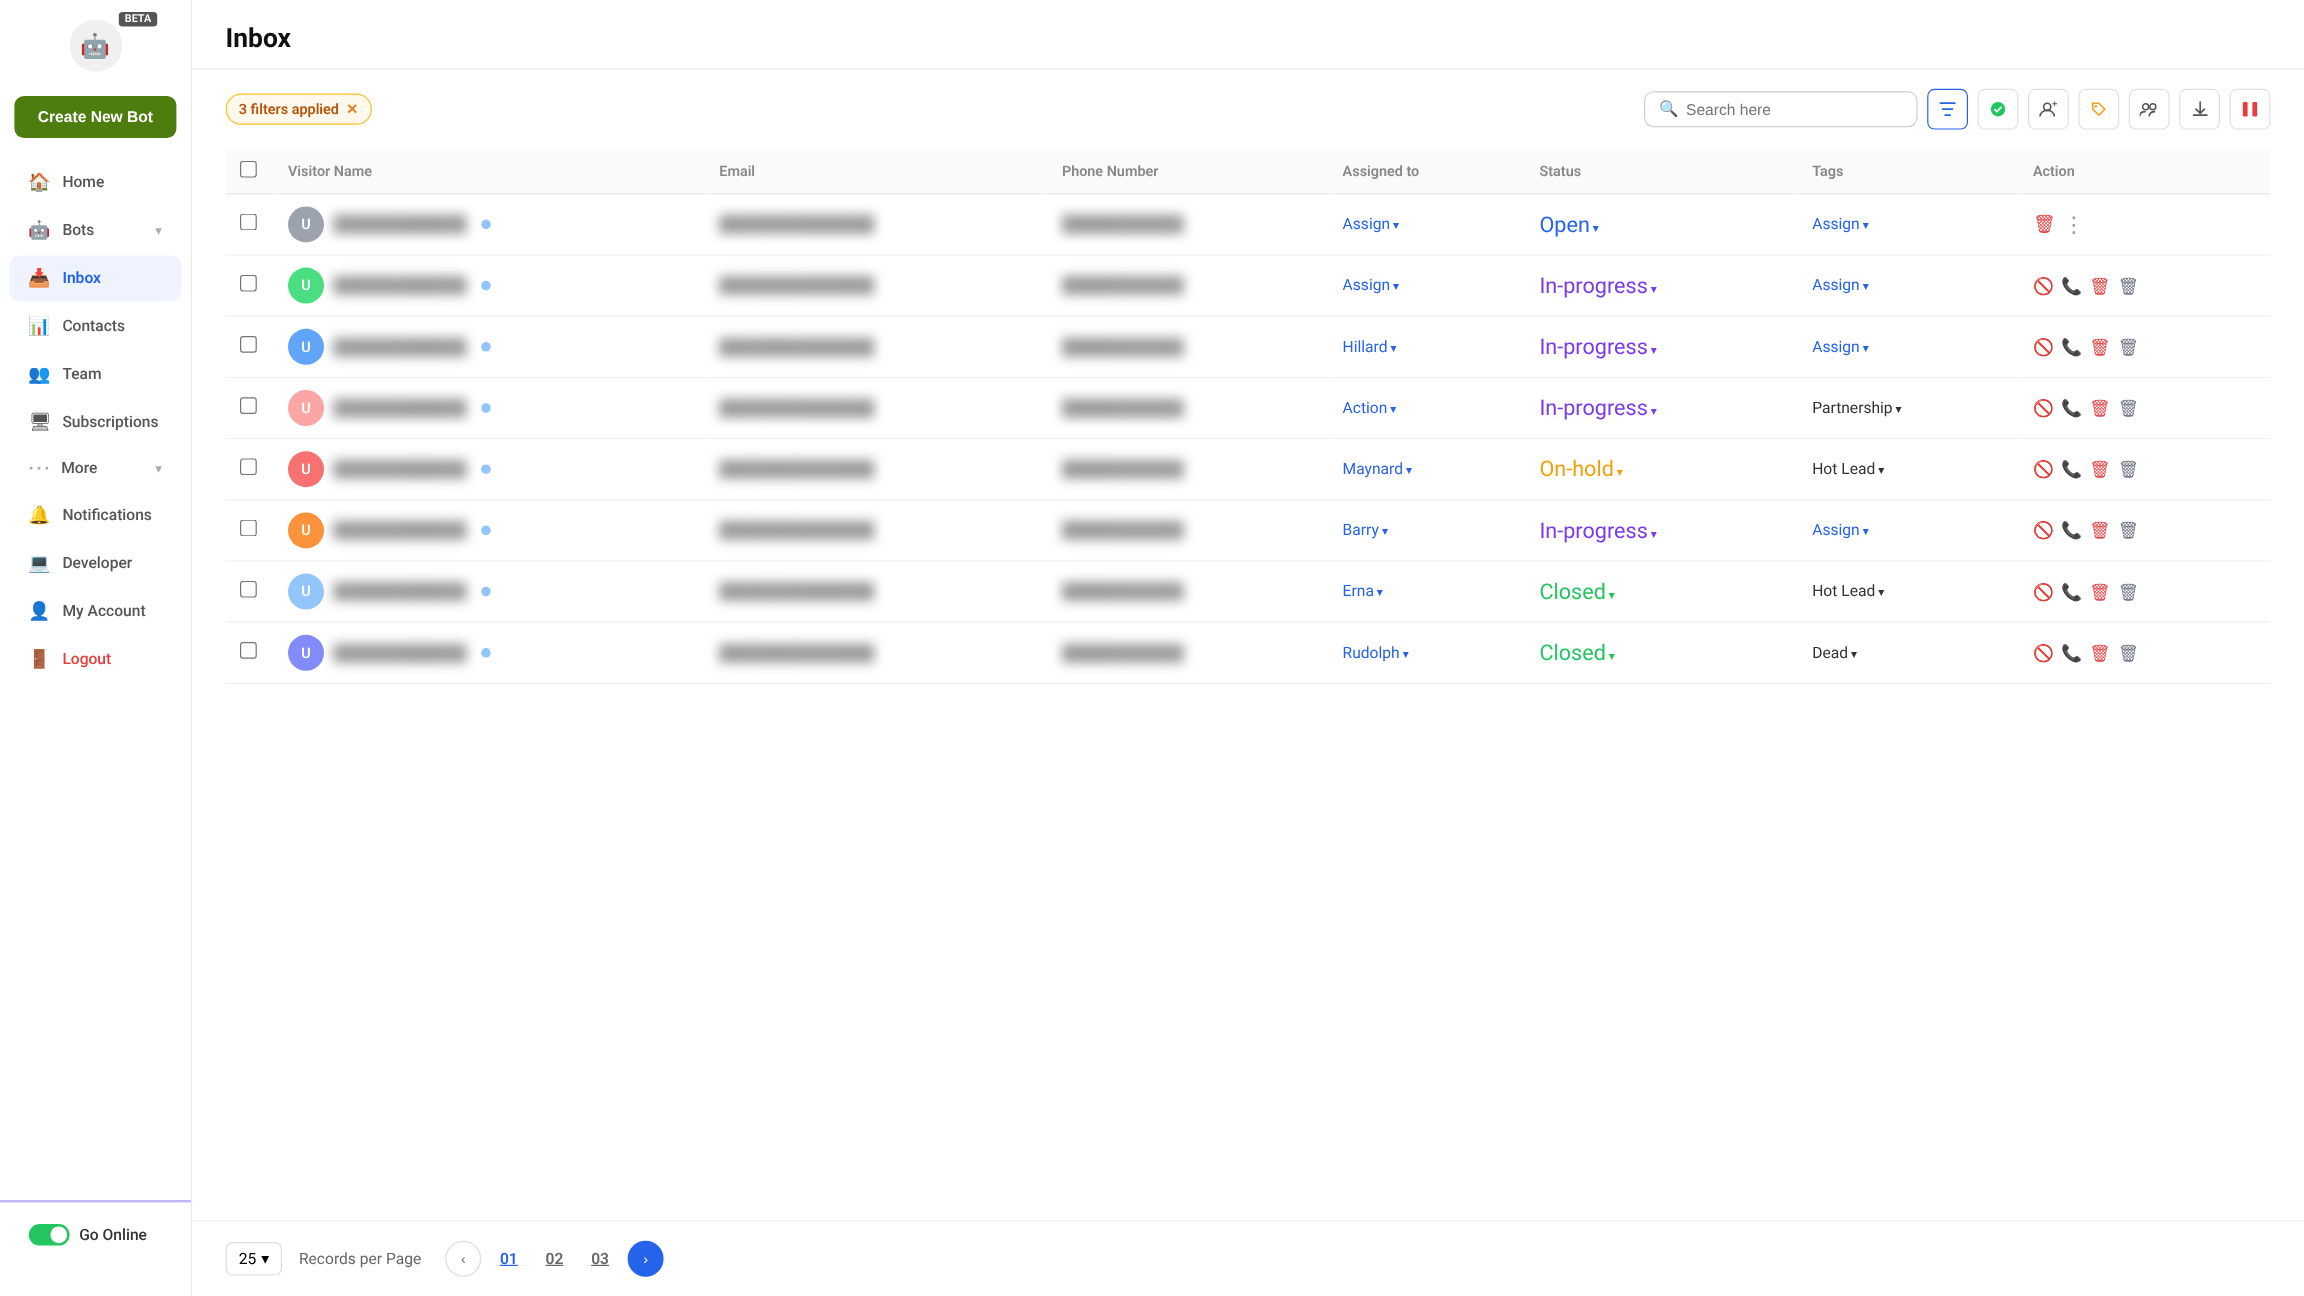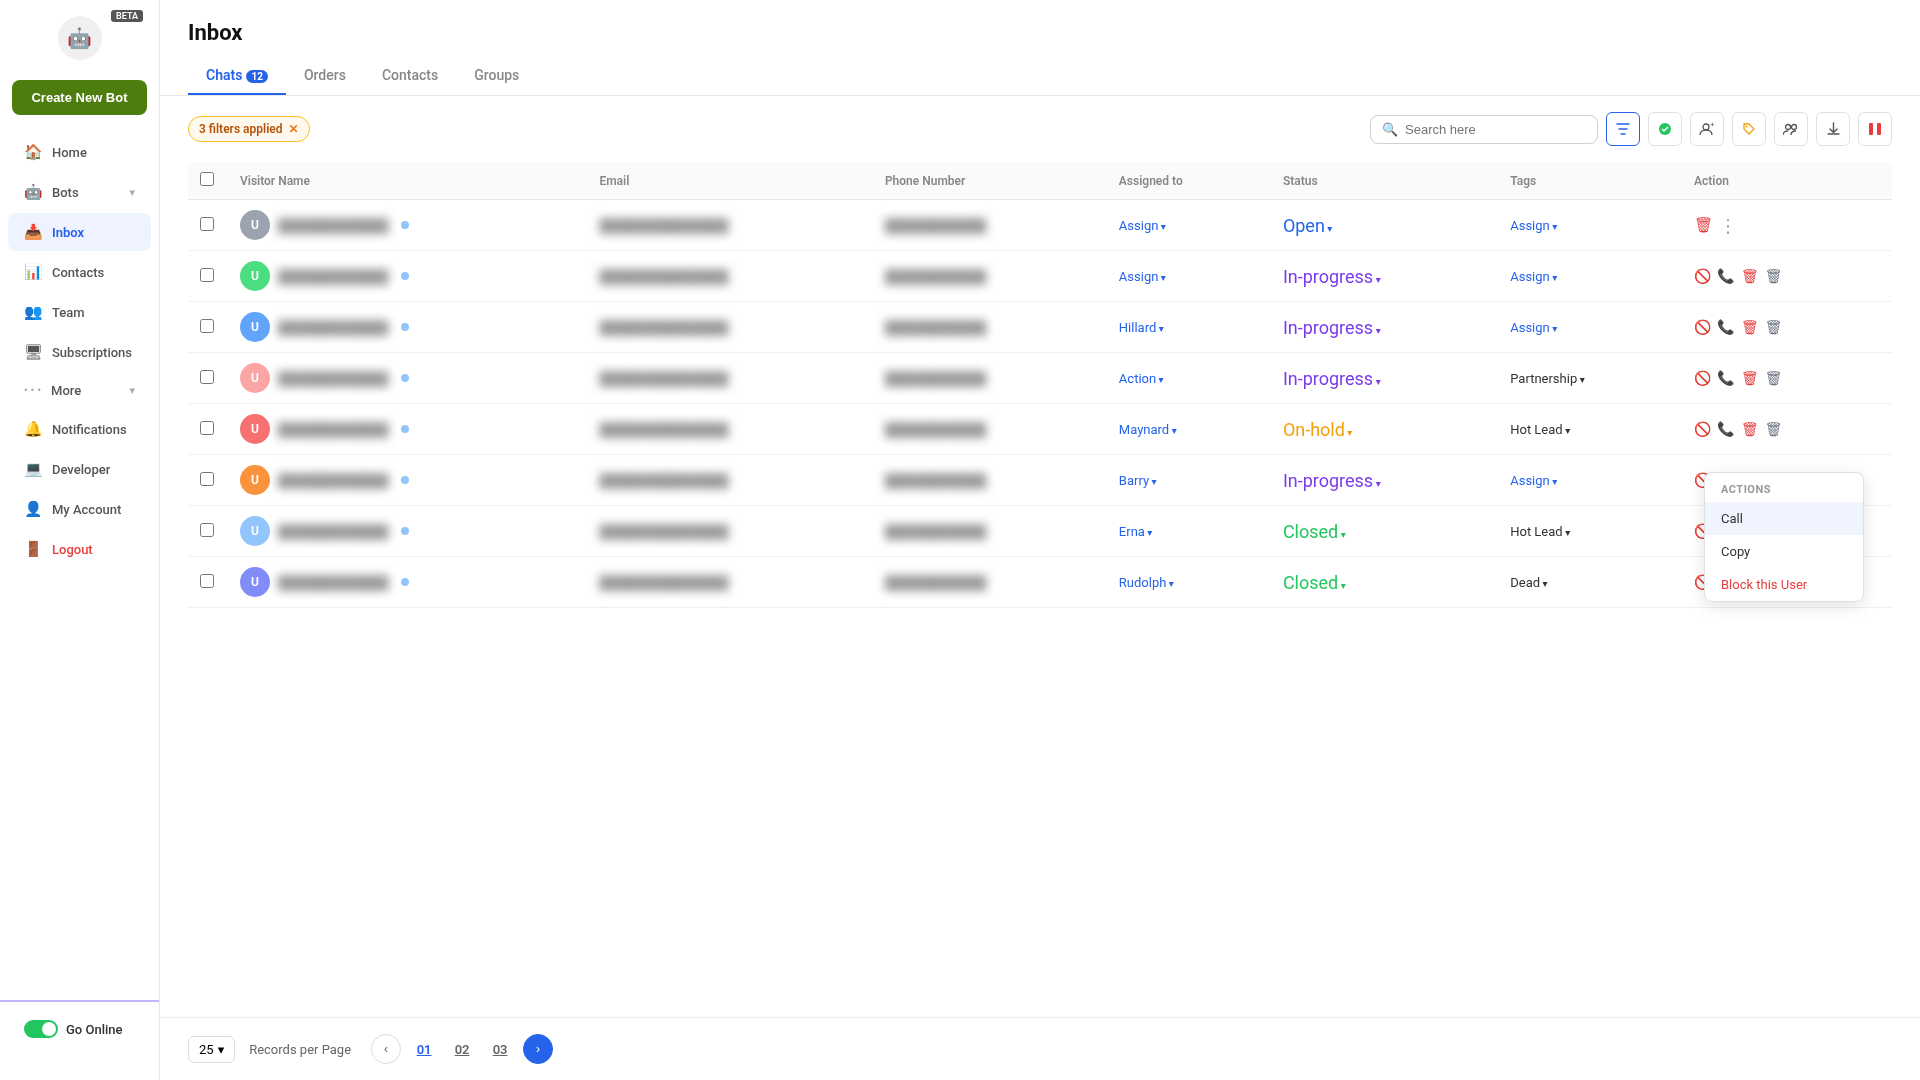--- a/index.html
+++ b/index.html
@@ -25,21 +25,21 @@
     }
     .logo-circle {
       width: 44px; height: 44px;
       border-radius: 50%;
       background: #f0f0f0;
       display: flex; align-items: center; justify-content: center;
       font-size: 20px;
     }
     .beta-badge {
       position: absolute;
-      top: 10px; right: 16px;
+      top: 10px; right: 28px;
       background: #555;
       color: #fff;
       font-size: 9px;
       padding: 1px 5px;
       border-radius: 3px;
       font-weight: 600;
       text-align: right;
     }
     .create-bot-btn {
       margin: 8px 12px 16px;
@@ -424,34 +424,20 @@
     <div class="go-online-row">
       <div class="toggle-switch"></div>
       <span>Go Online</span>
     </div>
   </div>
 </aside>
 
 <main class="main-content">
   <div class="page-header">
     <h1 class="page-title">Inbox</h1>
-    <div class="tabs-row">
-      <div class="tab active">
-        <span>Chats</span><span class="tab-badge">12</span>
-      </div>
-      <div class="tab">
-        <span>Orders</span>
-      </div>
-      <div class="tab">
-        <span>Contacts</span>
-      </div>
-      <div class="tab">
-        <span>Groups</span>
-      </div>
-    </div>
   </div>
 
   <div class="content-area">
 
     <div class="filter-search-row">
       <div class="filter-badge">
         <span>3 filters applied</span>
         <span class="close-x">✕</span>
       </div>
       <div class="search-actions">
@@ -714,26 +700,20 @@
     <span style="color:#3b82f6;cursor:pointer;font-size:14px;">📞</span>
     <span style="color:#e53e3e;cursor:pointer;font-size:14px;">🗑</span>
     <span style="color:#6b7280;cursor:pointer;font-size:14px;">🗑</span>
 
       </div>
     </td>
   </tr>
           </tbody>
       </table>
 
-      <div class="dropdown-menu">
-        <div class="dropdown-header">Actions</div>
-        <div class="dropdown-item active">Call</div>
-        <div class="dropdown-item">Copy</div>
-        <div class="dropdown-item danger">Block this User</div>
-      </div>
     </div>
   </div>
 
   <div class="pagination-row">
     <div class="per-page-select">
       <span>25</span>
       <span>▾</span>
     </div>
     <span class="records-label">Records per Page</span>
     <div class="page-buttons">

